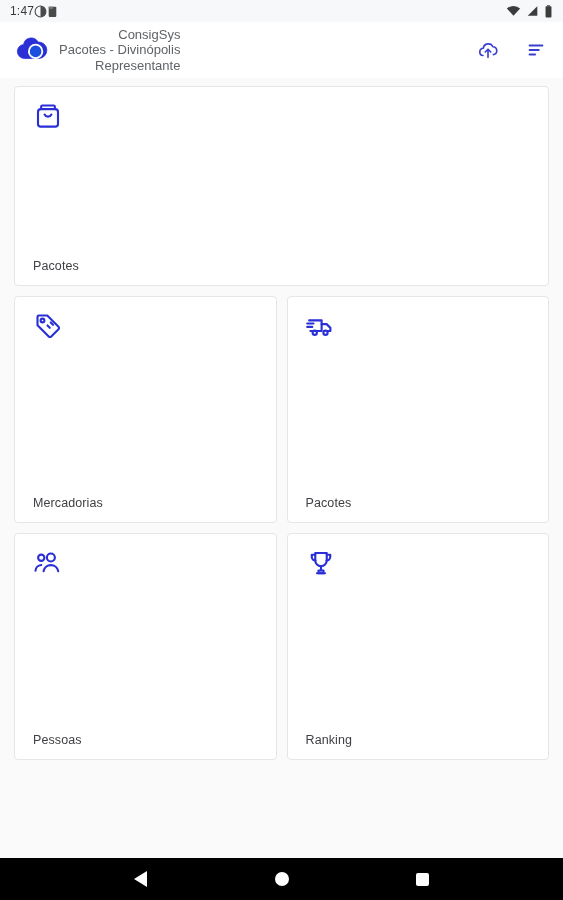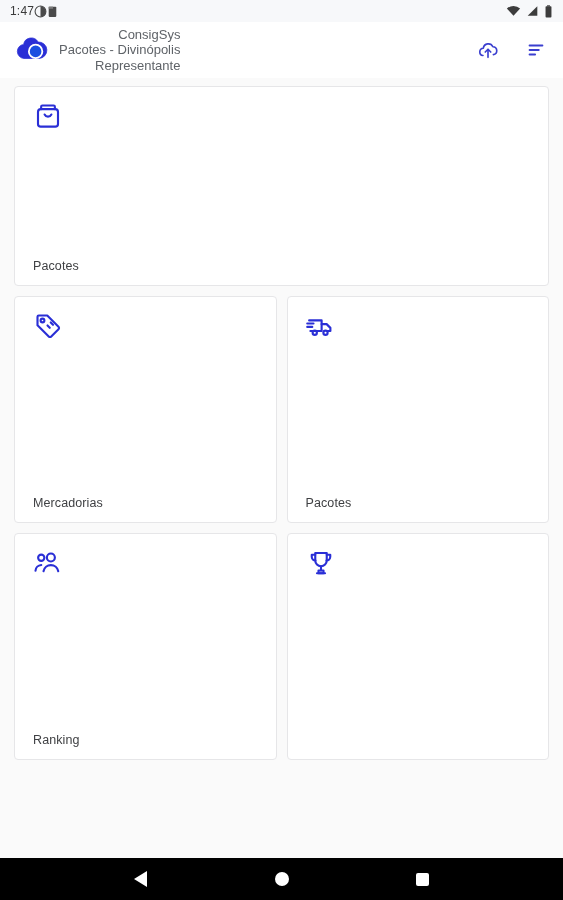--- a/index.html
+++ b/index.html
@@ -166,31 +166,32 @@
     </div>
 
     <div class="row">
       <div class="card card-half">
         <svg class="card-icon" viewBox="0 0 24 24" fill="none" stroke="#2a2fd6" stroke-width="1.7" stroke-linecap="round" stroke-linejoin="round">
           <circle cx="14.3" cy="7.6" r="3.2"></circle>
           <circle cx="6.6" cy="7.8" r="2.5"></circle>
           <path d="M8.4 18.6 a6 6 0 0 1 11.8 0"></path>
           <path d="M2 18.2 a5 5 0 0 1 4.6 -4.6"></path>
         </svg>
-        <span class="card-label">Ranking</span>
+        <span class="card-label">Pessoas</span>
       </div>
       <div class="card card-half">
         <svg class="card-icon" viewBox="0 0 24 24" fill="none" stroke="#2a2fd6" stroke-width="1.7" stroke-linecap="round" stroke-linejoin="round">
           <path d="M7.4 4 H16.6 V10 a4.6 4.6 0 0 1 -9.2 0 Z"></path>
           <path d="M7.4 5.4 H4.6 v1.6 a3 3 0 0 0 3 3"></path>
           <path d="M16.6 5.4 H19.4 v1.6 a3 3 0 0 1 -3 3"></path>
           <path d="M12 14.6 V18"></path>
           <path d="M8.8 20.2 H15.2"></path>
           <path d="M10 18 H14 v2.2 H10 Z"></path>
         </svg>
+        <span class="card-label">Ranking</span>
       </div>
     </div>
 
   </div>
 
   <div class="nav-bar">
     <div class="nav-btn">
       <span class="nav-back"></span>
     </div>
     <div class="nav-btn">

